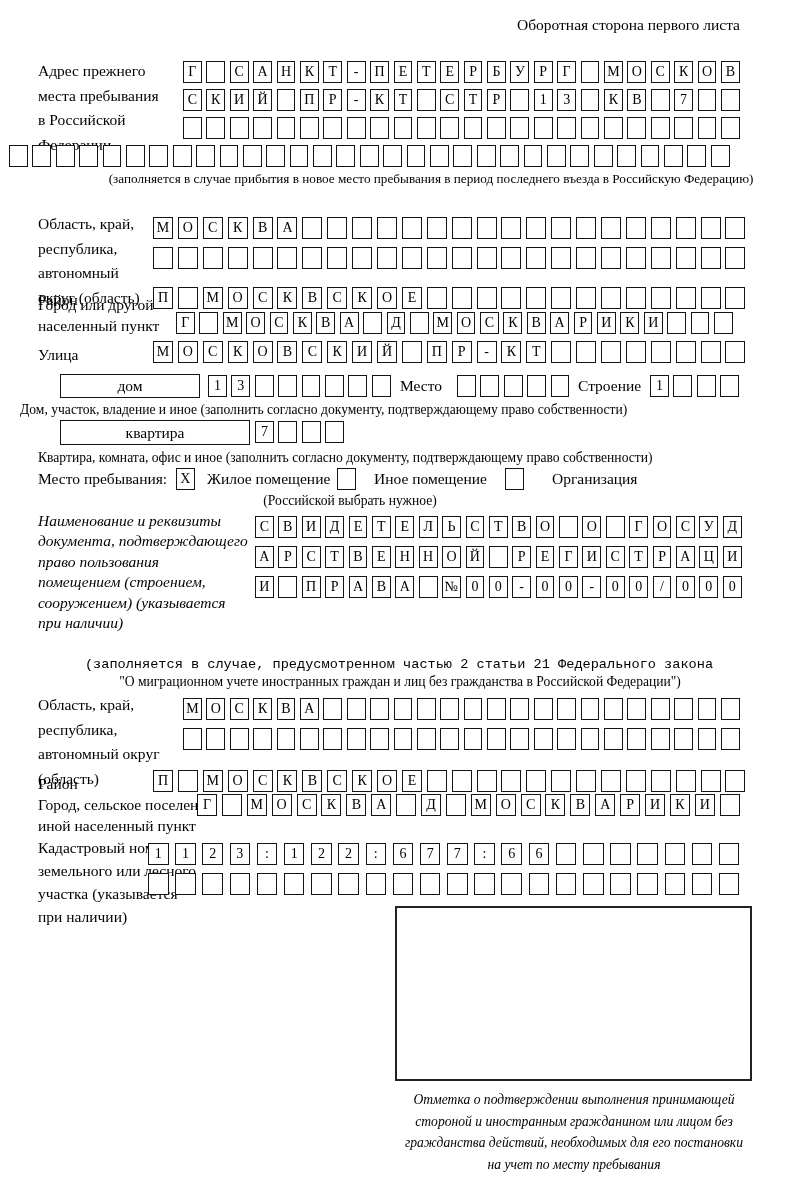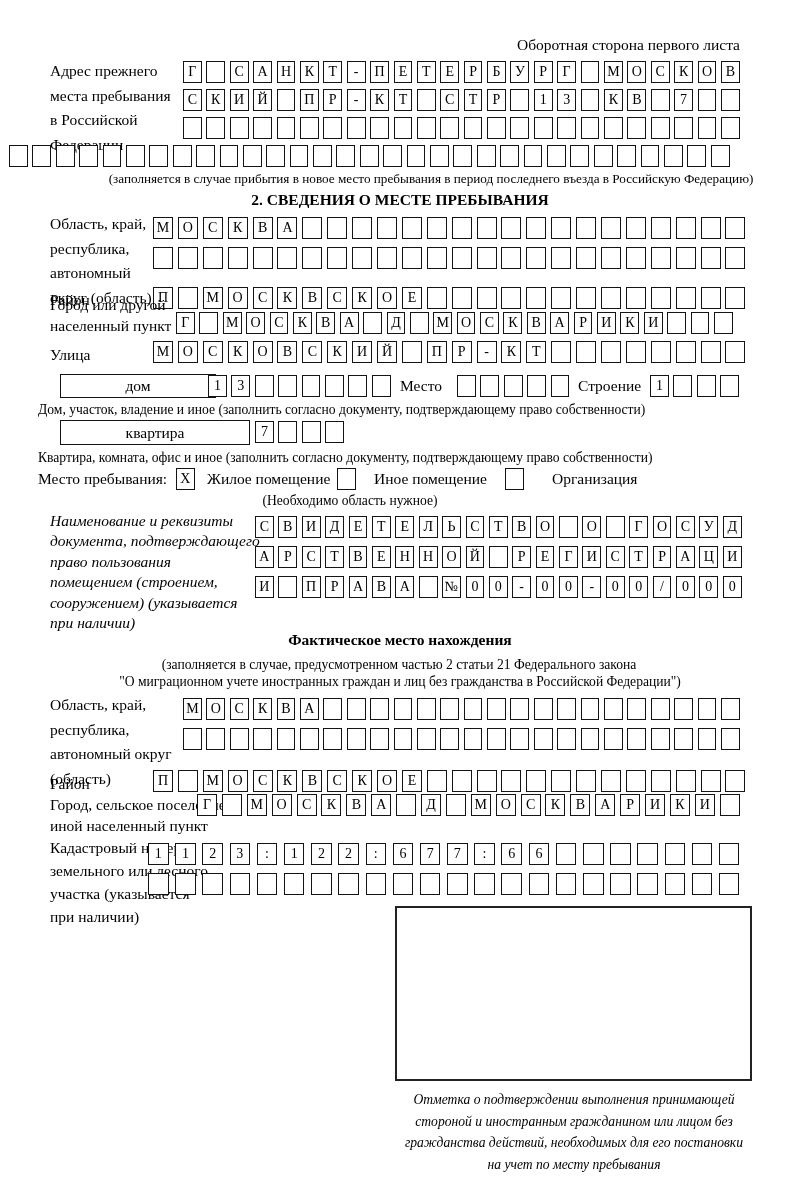--- a/index.html
+++ b/index.html
@@ -14,42 +14,42 @@
     box-sizing:border-box; flex:0 0 auto;
     width:18.8px; height:21.5px;
     border:1.6px solid #141414;
     display:flex; align-items:center; justify-content:center;
     font-size:14px; line-height:1; background:#fff;
   }
   .row.p25 { gap:4.9px; }
   .row.p25 .cell { width:20px; }
   .row.p27 { gap:6.7px; }
   .row.p27 .cell { width:20.5px; }
-  .field-label { font-size:15.5px; line-height:24.5px;margin-left:12px; }
+  .field-label { font-size:15.5px; line-height:24.5px; }
   .lh21 { line-height:21px; }
   .lh20 { line-height:20.4px; }
   .lh23 { line-height:23px; }
   .small-note { font-size:13.2px;margin-left:31px; }
   .mid-note { font-size:13.6px; }
   .title { font-weight:bold; font-size:15.5px; }
   .center { text-align:center; }
   .right { text-align:right; }
   .named-box {
     box-sizing:border-box; border:1.6px solid #141414; background:#fff;
     display:flex; align-items:center; justify-content:center; font-size:15.5px;
   }
   .inline-label { font-size:15.5px; }
   .stamp-box { box-sizing:border-box; border:2px solid #222; background:#fff; }
 </style>
 </head>
 <body>
 
 <div class="page">
 
-  <div class="abs inline-label right" style="top:16px;left:0;width:740px;margin-top:20px;">Оборотная сторона первого листа</div>
+  <div class="abs inline-label right" style="top:16px;left:0;width:740px;">Оборотная сторона первого листа</div>
 
   <div class="abs field-label" style="left:38px;top:59px;width:160px;">Адрес прежнего<br>места пребывания<br>в Российской<br>Федерации</div>
   <div class="abs row" style="left:183px;top:61px;">
       <span class="cell">Г</span>
       <span class="cell"></span>
       <span class="cell">С</span>
       <span class="cell">А</span>
       <span class="cell">Н</span>
       <span class="cell">К</span>
       <span class="cell">Т</span>
@@ -151,21 +151,20 @@
       <span class="cell"></span>
       <span class="cell"></span>
       <span class="cell"></span>
       <span class="cell"></span>
       <span class="cell"></span>
       <span class="cell"></span>
       <span class="cell"></span>
     </div>
   <div class="abs small-note center" style="left:0;top:171px;width:800px;">(заполняется в случае прибытия в новое место пребывания в период последнего въезда в Российскую Федерацию)</div>
 
-  <div class="abs title center" style="left:0;top:191px;width:800px;">2. СВЕДЕНИЯ О МЕСТЕ ПРЕБЫВАНИЯ</div>
 
   <div class="abs field-label" style="left:38px;top:212px;width:160px;">Область, край,<br>республика,<br>автономный<br>округ (область)</div>
   <div class="abs row p25" style="left:153px;top:217px;">
       <span class="cell">М</span>
       <span class="cell">О</span>
       <span class="cell">С</span>
       <span class="cell">К</span>
       <span class="cell">В</span>
       <span class="cell">А</span>
       <span class="cell"></span>
@@ -291,21 +290,21 @@
       <span class="cell"></span>
       <span class="cell"></span>
       <span class="cell"></span>
       <span class="cell"></span>
       <span class="cell"></span>
       <span class="cell"></span>
       <span class="cell"></span>
       <span class="cell"></span>
     </div>
 
-  <div class="abs named-box" style="left:60px;top:374px;width:156px;height:24px;">дом</div>
+  <div class="abs named-box" style="left:60px;top:374px;width:140px;height:24px;">дом</div>
   <div class="abs row" style="left:208px;top:375px;">
       <span class="cell">1</span>
       <span class="cell">3</span>
       <span class="cell"></span>
       <span class="cell"></span>
       <span class="cell"></span>
       <span class="cell"></span>
       <span class="cell"></span>
       <span class="cell"></span>
     </div>
@@ -317,21 +316,21 @@
       <span class="cell"></span>
       <span class="cell"></span>
     </div>
   <div class="abs inline-label" style="left:578px;top:377px;">Строение</div>
   <div class="abs row" style="left:650px;top:375px;">
       <span class="cell">1</span>
       <span class="cell"></span>
       <span class="cell"></span>
       <span class="cell"></span>
     </div>
-  <div class="abs mid-note" style="left:38px;top:402px;width:760px;">Дом, участок, владение и иное (заполнить согласно документу, подтверждающему право собственности)</div>
+  <div class="abs mid-note" style="left:20px;top:402px;width:760px;">Дом, участок, владение и иное (заполнить согласно документу, подтверждающему право собственности)</div>
 
   <div class="abs named-box" style="left:60px;top:420px;width:190px;height:25px;">квартира</div>
   <div class="abs row" style="left:255px;top:421px;">
       <span class="cell">7</span>
       <span class="cell"></span>
       <span class="cell"></span>
       <span class="cell"></span>
     </div>
   <div class="abs mid-note" style="left:38px;top:450px;width:760px;">Квартира, комната, офис и иное (заполнить согласно документу, подтверждающему право собственности)</div>
 
@@ -341,21 +340,21 @@
     </div>
   <div class="abs inline-label" style="left:207px;top:470px;">Жилое помещение</div>
   <div class="abs row" style="left:337px;top:468px;">
       <span class="cell"></span>
     </div>
   <div class="abs inline-label" style="left:374px;top:470px;">Иное помещение</div>
   <div class="abs row" style="left:505px;top:468px;">
       <span class="cell"></span>
     </div>
   <div class="abs inline-label" style="left:552px;top:470px;">Организация</div>
-  <div class="abs mid-note center" style="left:150px;top:493px;width:400px;">(Необходимо область нужное)</div>
+  <div class="abs mid-note center" style="left:150px;top:493px;width:400px;">(Российской выбрать нужное)</div>
 
   <div class="abs field-label lh20" style="left:38px;top:511px;width:220px;font-style:italic;">Наименование и реквизиты<br>документа, подтверждающего<br>право пользования<br>помещением (строением,<br>сооружением) (указывается<br>при наличии)</div>
   <div class="abs row" style="left:255px;top:516px;">
       <span class="cell">С</span>
       <span class="cell">В</span>
       <span class="cell">И</span>
       <span class="cell">Д</span>
       <span class="cell">Е</span>
       <span class="cell">Т</span>
       <span class="cell">Е</span>
@@ -414,22 +413,21 @@
       <span class="cell">0</span>
       <span class="cell">-</span>
       <span class="cell">0</span>
       <span class="cell">0</span>
       <span class="cell">/</span>
       <span class="cell">0</span>
       <span class="cell">0</span>
       <span class="cell">0</span>
     </div>
 
-  <div class="abs title center" style="left:0;top:631px;width:800px;">Фактическое место нахождения</div>
-  <div class="abs mid-note center" style="left:0;top:657px;width:798px;">(заполняется в случае, предусмотренном частью 2 статьи 21 Федерального закона</div>
+  <div class="abs mid-note center" style="left:0;top:657px;width:798px;font-family:Liberation Mono, monospace;">(заполняется в случае, предусмотренном частью 2 статьи 21 Федерального закона</div>
   <div class="abs mid-note center" style="left:0;top:674px;width:800px;">"О миграционном учете иностранных граждан и лиц без гражданства в Российской Федерации")</div>
 
   <div class="abs field-label" style="left:38px;top:693px;width:170px;">Область, край,<br>республика,<br>автономный округ<br>(область)</div>
   <div class="abs row" style="left:183px;top:698px;">
       <span class="cell">М</span>
       <span class="cell">О</span>
       <span class="cell">С</span>
       <span class="cell">К</span>
       <span class="cell">В</span>
       <span class="cell">А</span>

